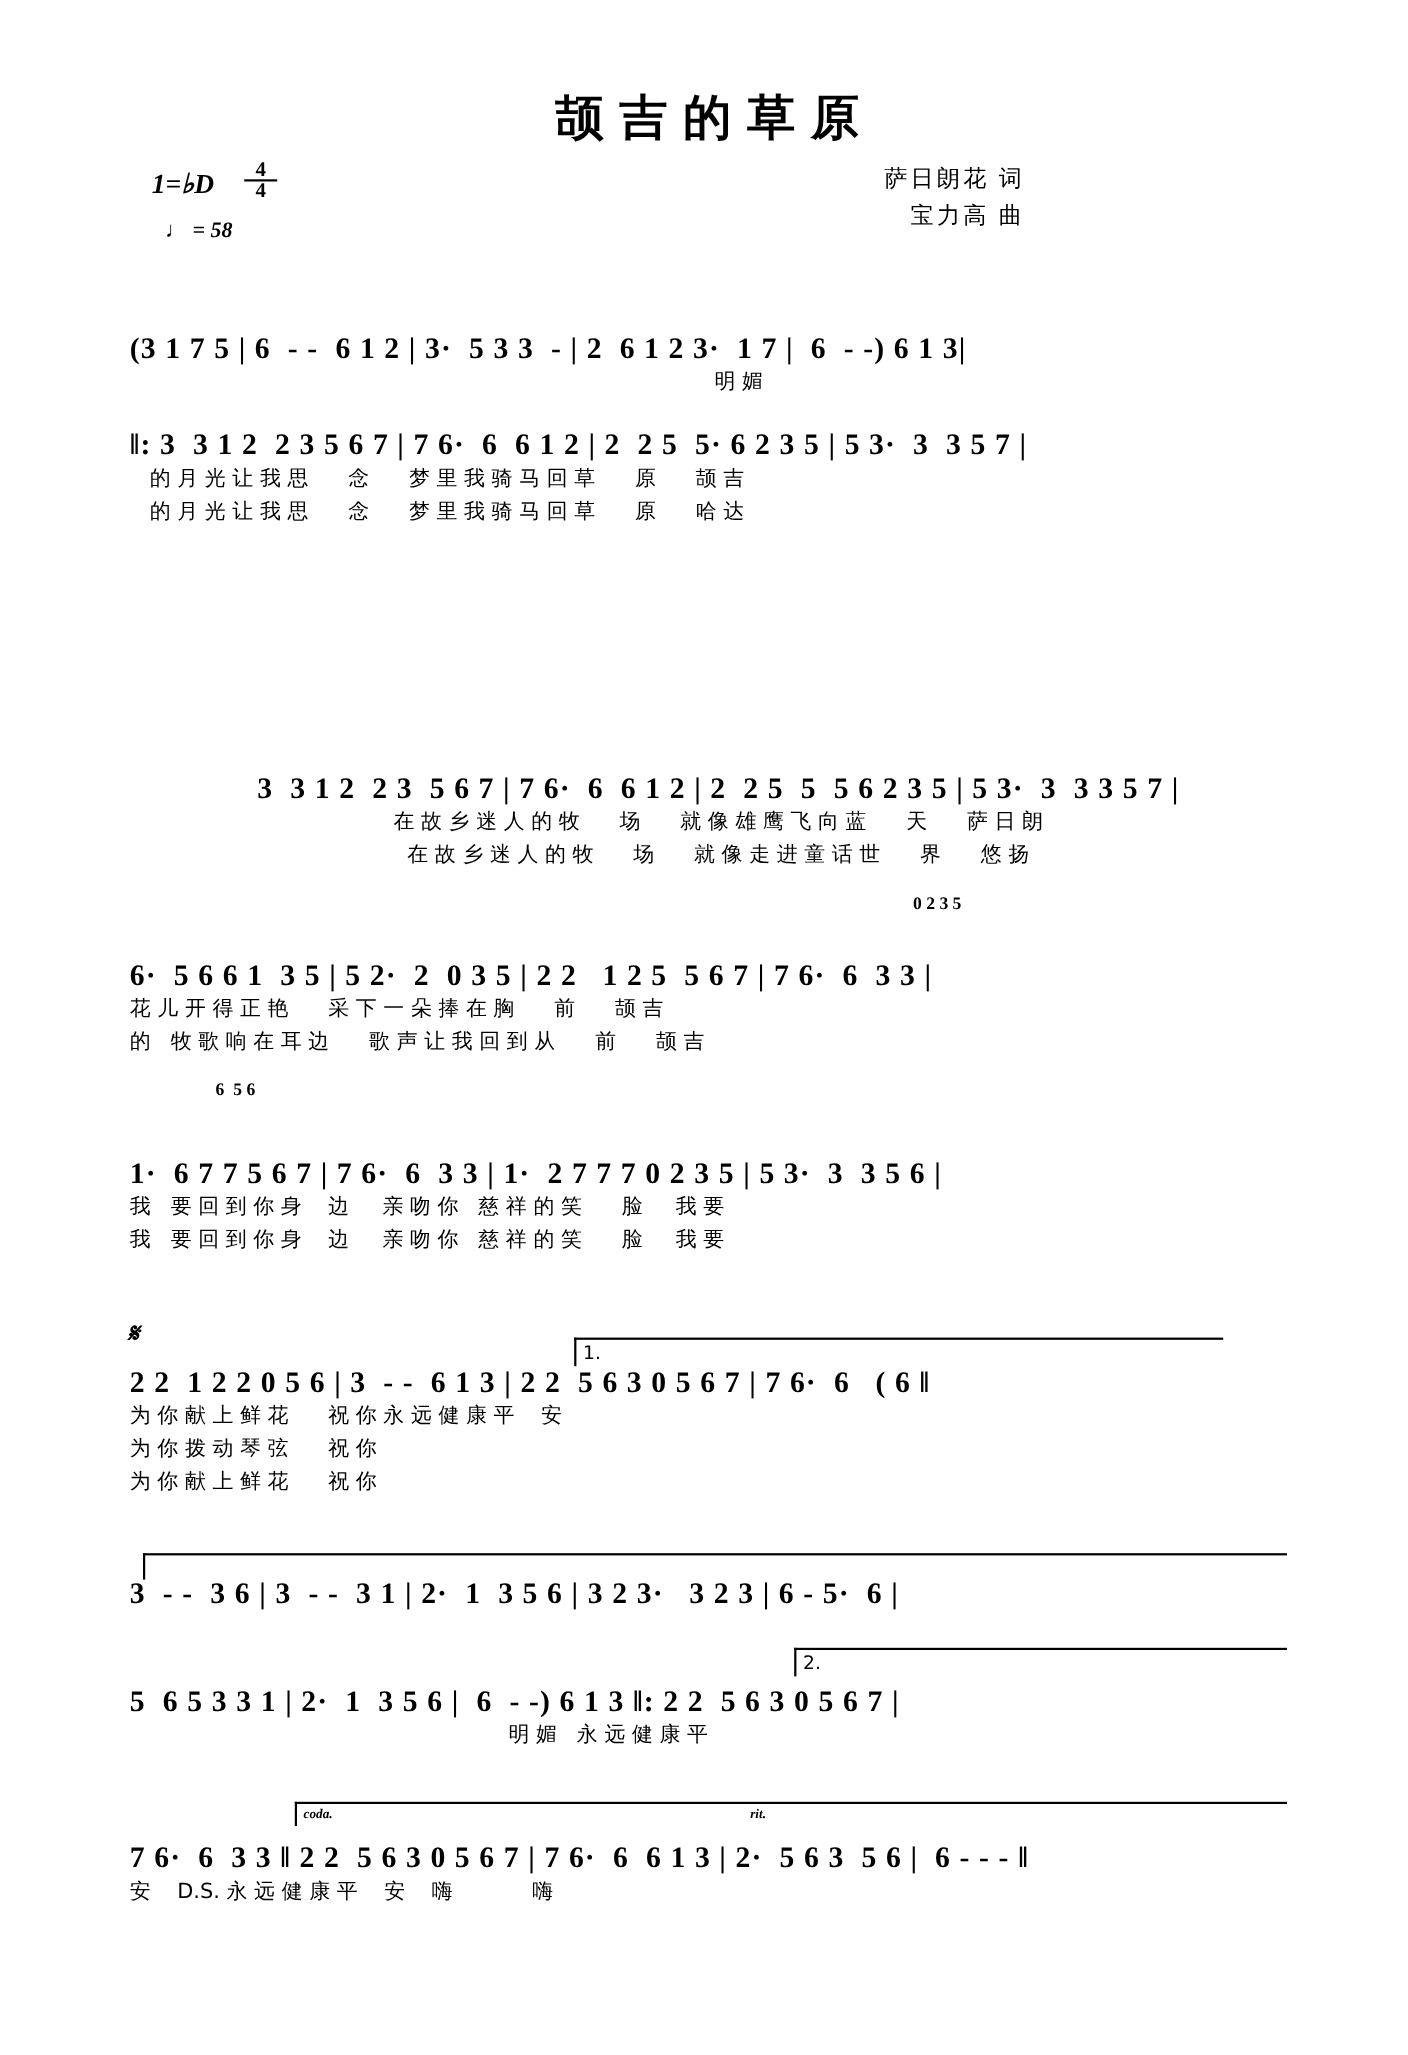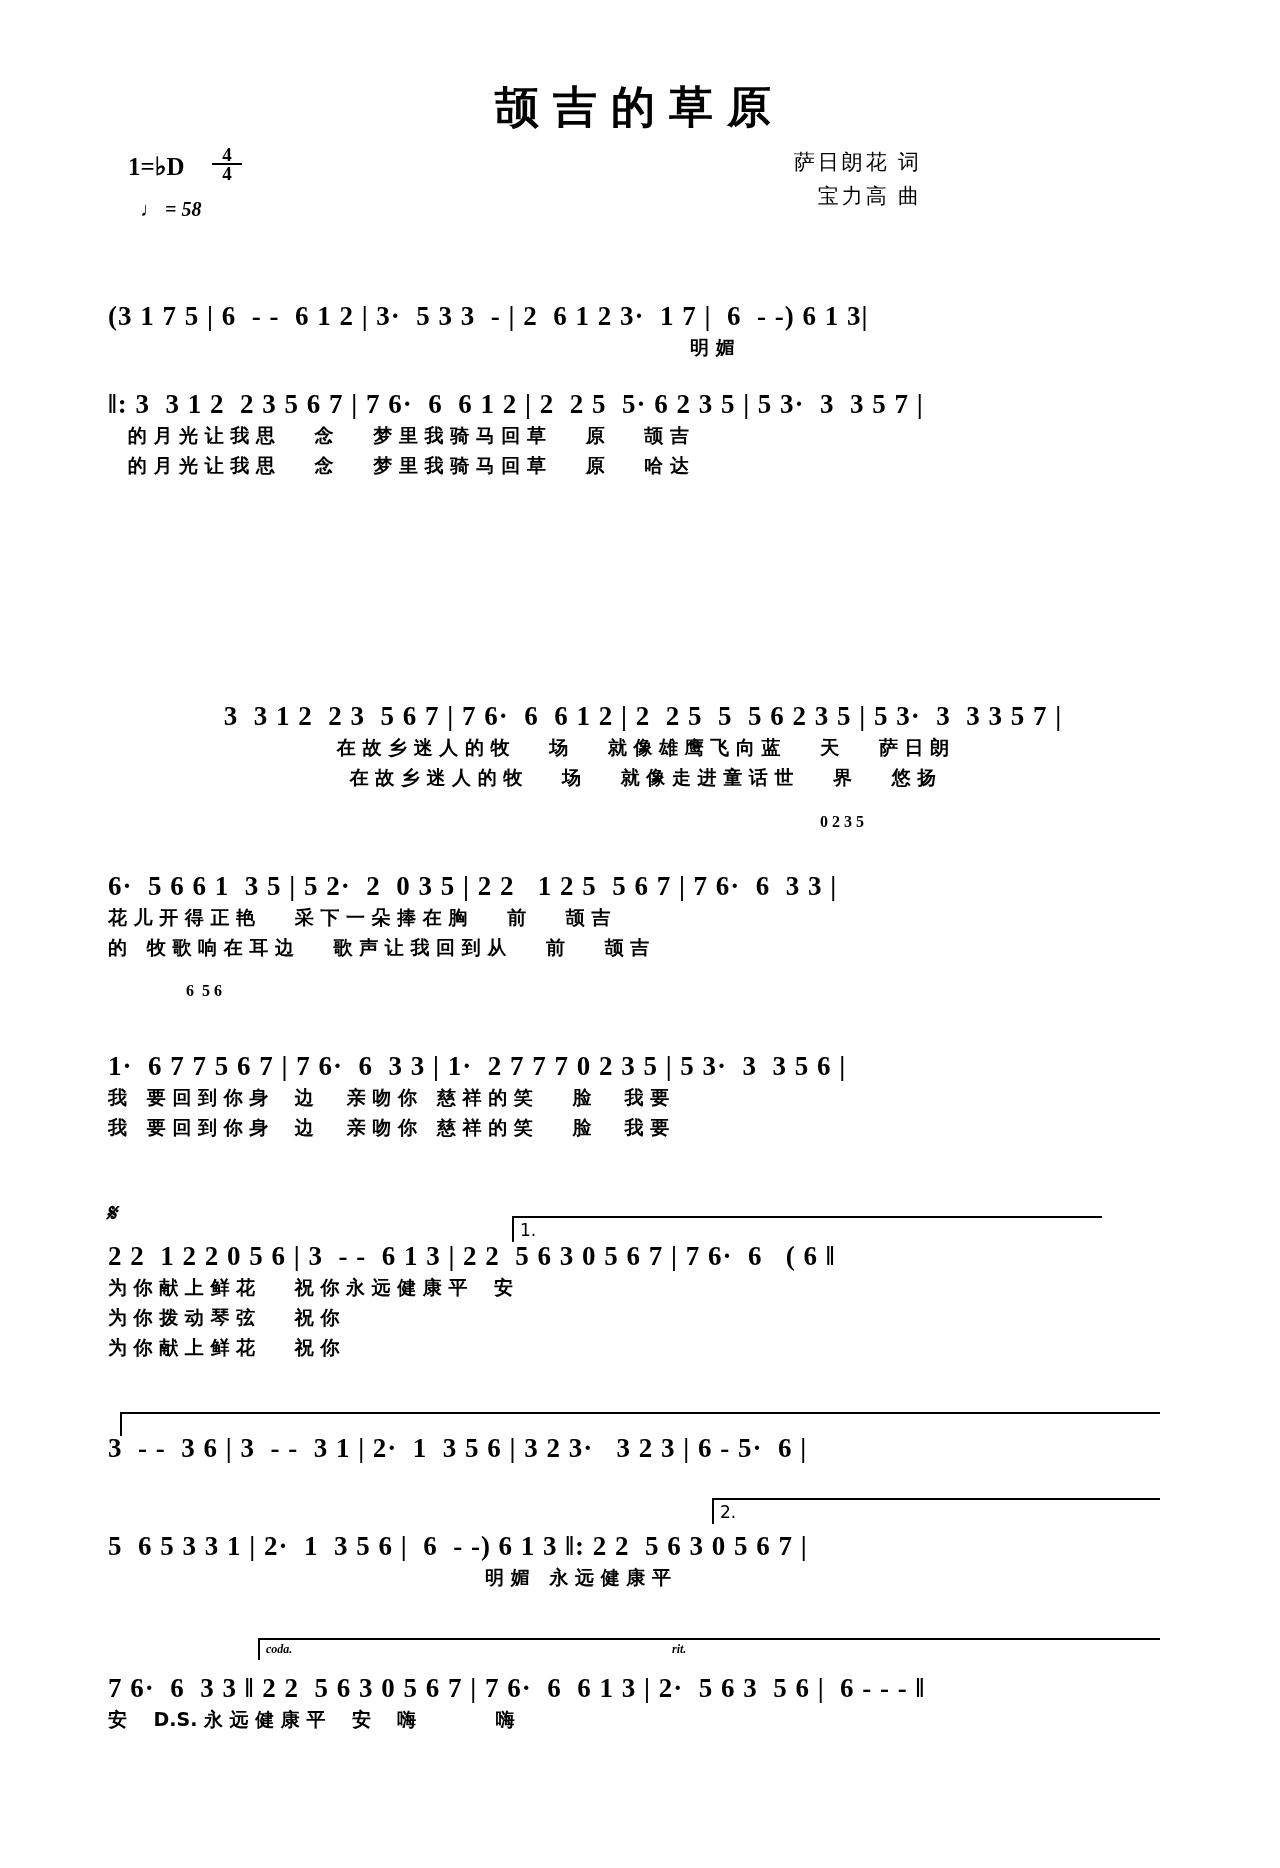--- a/index.html
+++ b/index.html
@@ -10,21 +10,21 @@
   body {
     width: 1280px;
     height: 1868px;
     position: relative;
     font-family: "Liberation Serif", serif;
     color: #000000;
     overflow: hidden;
   }
   .sheet {
     position: absolute;
-    left: 0; top: 0;
+    left: 10px; top: 0;
     width: 1030px;
     height: 1868px;
   }
   .title {
     position: absolute;
     top: 78px;
     left: 0;
     width: 1280px;
     text-align: center;
     font-size: 44px;
@@ -32,20 +32,21 @@
     letter-spacing: 14px;
     font-family: "DejaVu Sans", sans-serif;
   }
   .keysig {
     position: absolute;
     left: 128px;
     top: 152px;
     font-size: 25px;
     font-weight: bold;
     font-family: "Liberation Serif", serif;
+    font-style: italic;
   }
   .timesig {
     position: absolute;
     left: 212px;
     top: 146px;
     width: 30px;
     text-align: center;
     font-size: 19px;
     font-weight: bold;
     line-height: 17px;
@@ -83,21 +84,20 @@
     letter-spacing: 1px;
     white-space: pre;
     line-height: 32px;
   }
   .lyr {
     font-family: "DejaVu Sans", sans-serif;
     font-size: 19px;
     white-space: pre;
     line-height: 30px;
     letter-spacing: 0px;
-    font-weight: bold;
   }
   .small-note {
     font-size: 16px;
     font-weight: bold;
     letter-spacing: 0px;
   }
   .mark {
     position: absolute;
     font-family: "Liberation Serif", serif;
     font-size: 12px;

